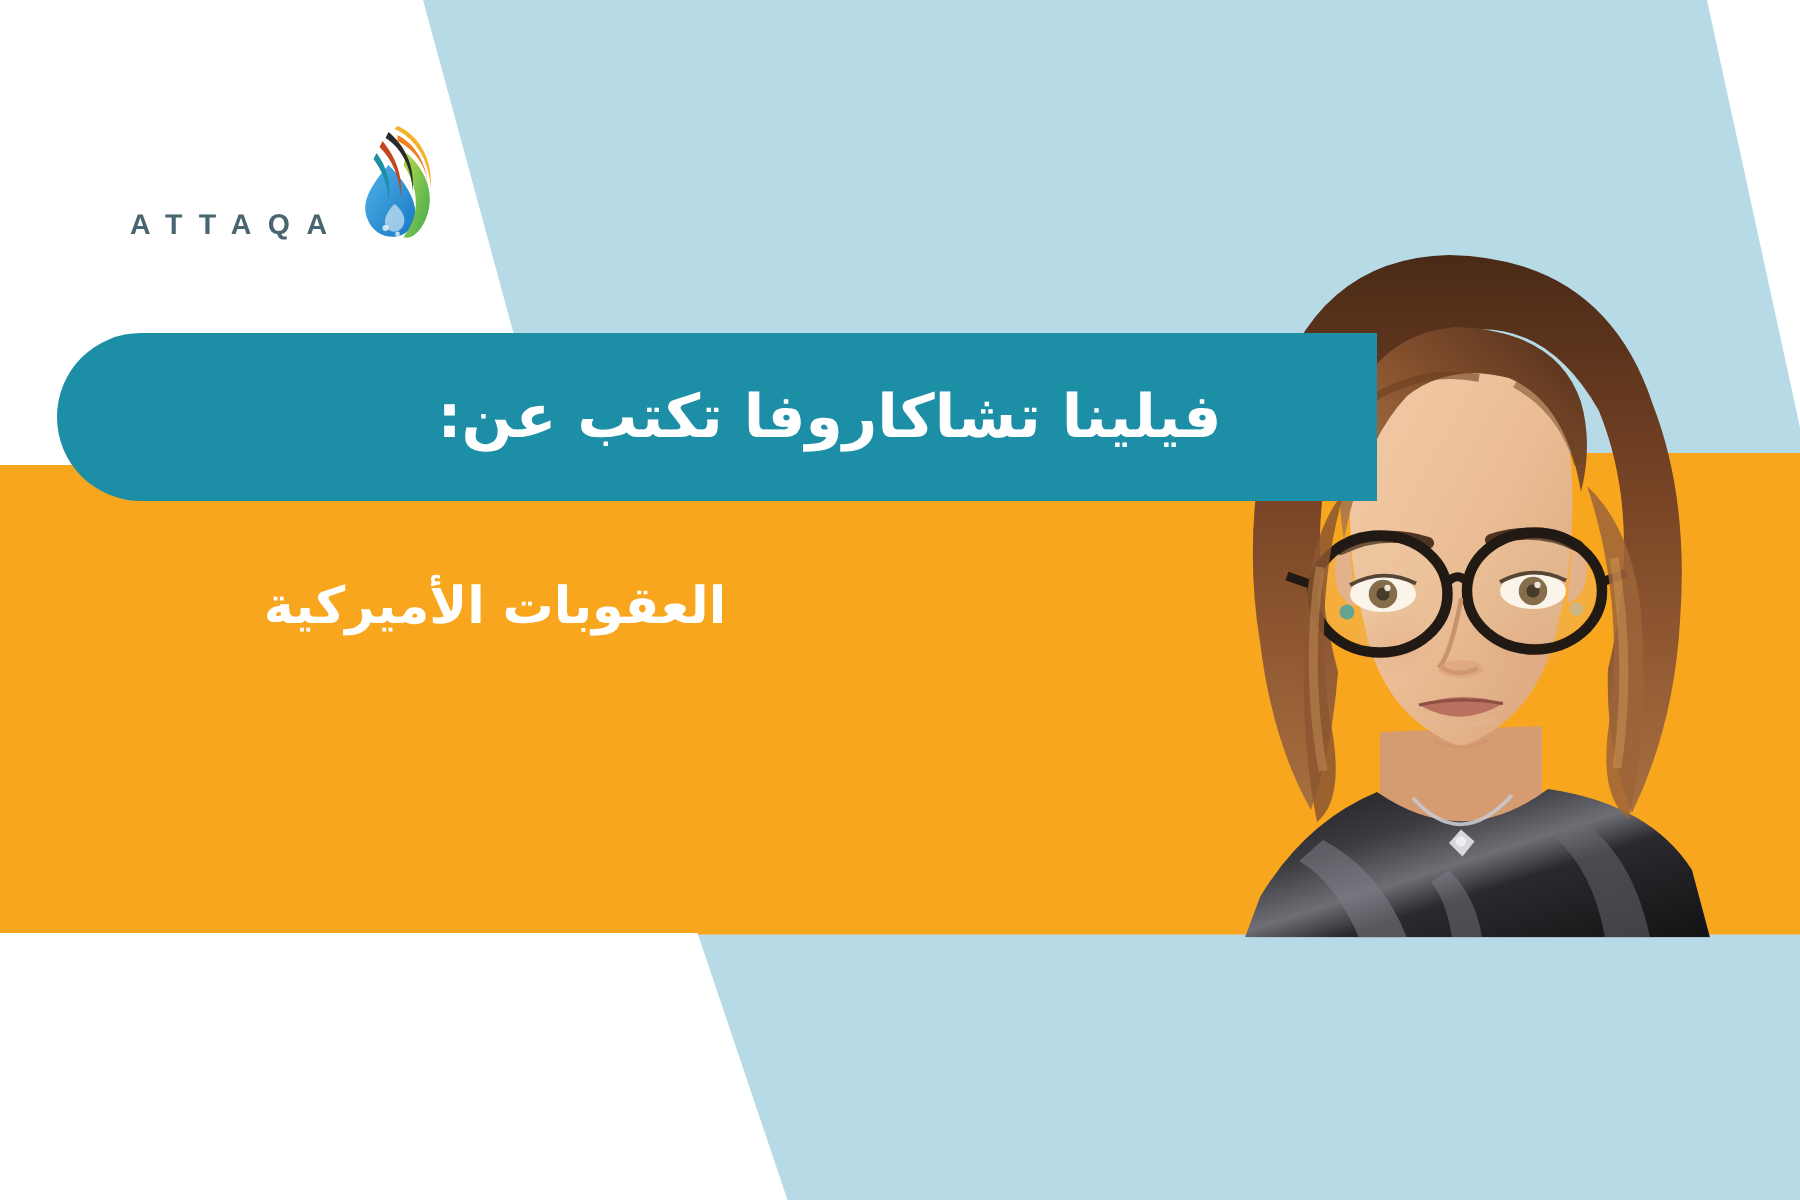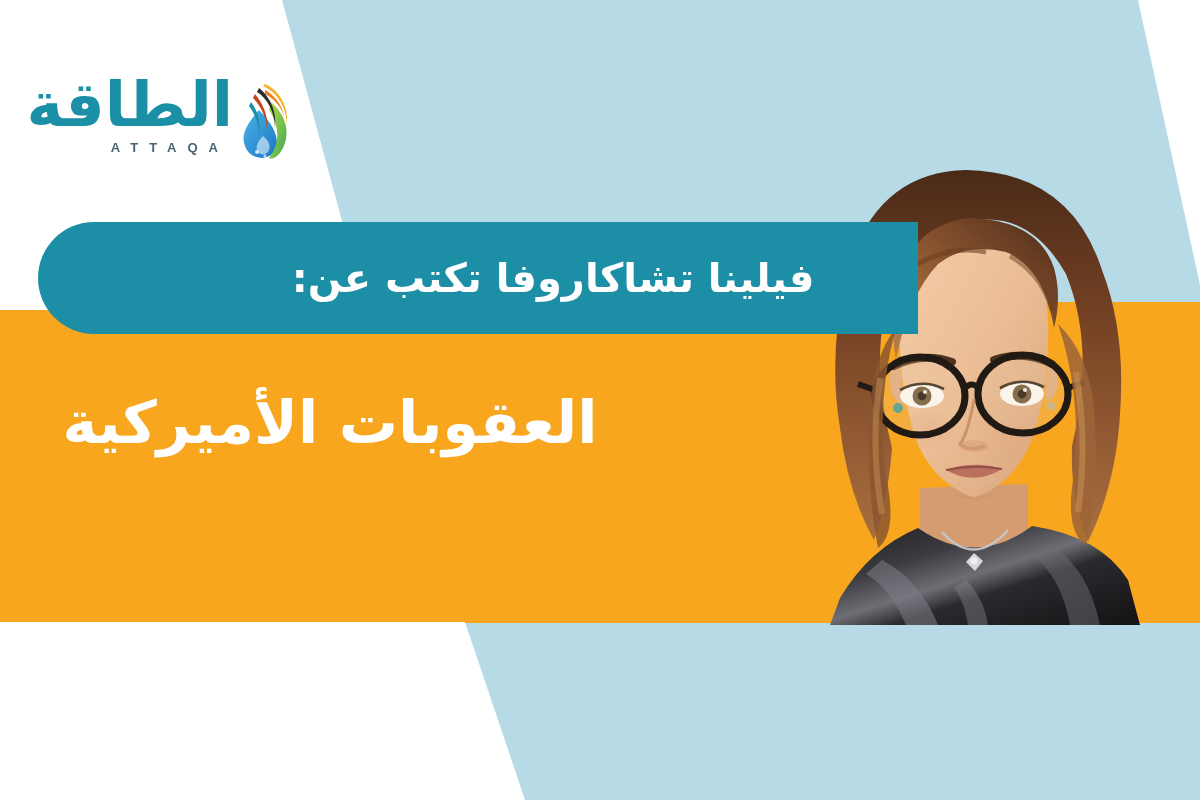--- a/index.html
+++ b/index.html
@@ -56,21 +56,21 @@
   }
   #logo-wordmark{
     position:absolute;right:62px;top:-4px;
     font-size:62px;font-weight:bold;color:#1a8fa5;
     letter-spacing:-1px;line-height:1;
     white-space:nowrap;
     font-family:"DejaVu Sans","Liberation Sans",sans-serif;
   }
   #logo-latin{
     position:absolute;right:66px;top:62px;
-    font-size:13px;font-weight:bold;color:#4a6572;
+    font-size:19px;font-weight:bold;color:#4a6572;
     letter-spacing:11px;
     font-family:"Liberation Sans",sans-serif;
   }
   #logo-drop{
     position:absolute;right:0px;top:2px;width:60px;height:88px;
   }
 
   
   #teal-banner{
     position:absolute;left:38px;top:222px;
@@ -88,21 +88,21 @@
     font-family:"DejaVu Sans","Liberation Sans",sans-serif;
     white-space:nowrap;
     text-align:center;
   }
 
   
   #headline{
     position:absolute;left:0px;top:380px;width:660px;
     direction:rtl;text-align:center;
     color:#ffffff;font-weight:bold;
-    font-size:59px;line-height:1.45;
+    font-size:34px;line-height:1.45;
     font-family:"DejaVu Sans","Liberation Sans",sans-serif;
   }
   #headline .hl-line{display:block;}
 
   
   #portrait-wrap{
     position:absolute;left:770px;top:128px;width:420px;height:497px;
     overflow:hidden;
   }
 
@@ -234,21 +234,20 @@
       <path d="M288 196 Q312 268 304 346 Q294 402 316 418 Q330 356 324 280 Q318 224 288 196 Z" fill="#9c6438" opacity="0.85"></path>
 
       <path d="M110 250 Q100 318 112 386" stroke="#c08a52" stroke-width="6" fill="none" opacity="0.55"></path>
       <path d="M306 244 Q318 314 308 384" stroke="#c89154" stroke-width="6" fill="none" opacity="0.55"></path>
       <path d="M138 142 Q176 116 216 124" stroke="#6a3f22" stroke-width="5" fill="none" opacity="0.6"></path>
       <path d="M240 128 Q272 146 282 182" stroke="#6a3f22" stroke-width="5" fill="none" opacity="0.5"></path>
     </svg>
   </div>
 
   <div id="logo">
-    <div id="logo-wordmark">الطاقة</div>
     <div id="logo-latin">ATTAQA</div>
     <div id="logo-drop">
       <svg width="60" height="88" viewBox="0 0 60 88" xmlns="http://www.w3.org/2000/svg" aria-hidden="true">
         <defs>
           <linearGradient id="dropBlue" x1="0" y1="0" x2="1" y2="1">
             <stop offset="0%" stop-color="#4fb3e8"></stop>
             <stop offset="100%" stop-color="#1878c4"></stop>
           </linearGradient>
           <linearGradient id="dropGreen" x1="0" y1="0" x2="1" y2="1">
             <stop offset="0%" stop-color="#b7d94a"></stop>

